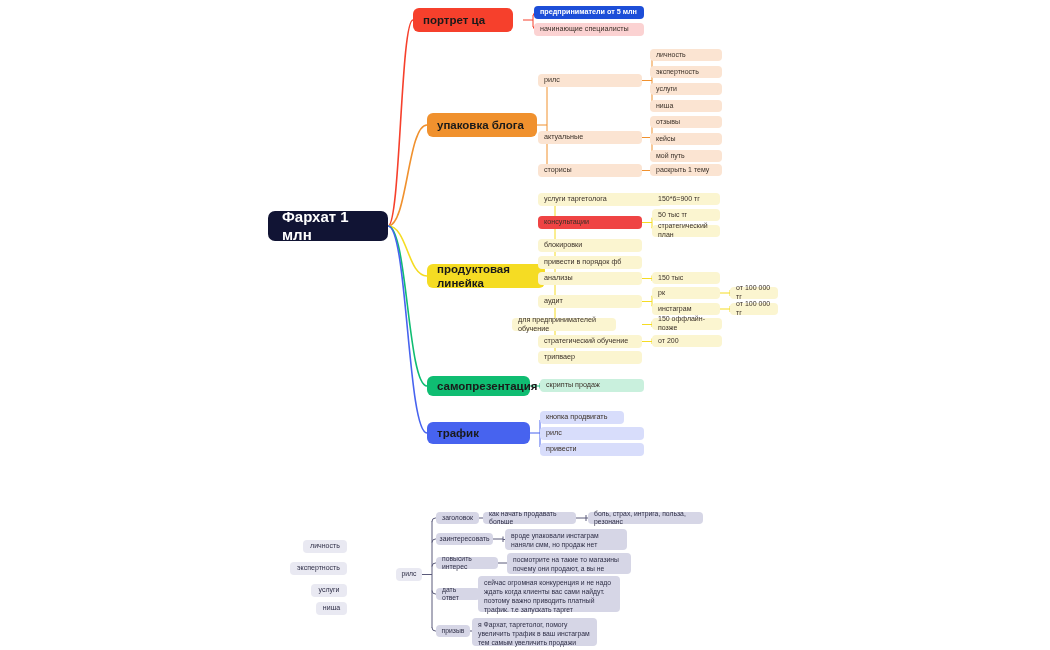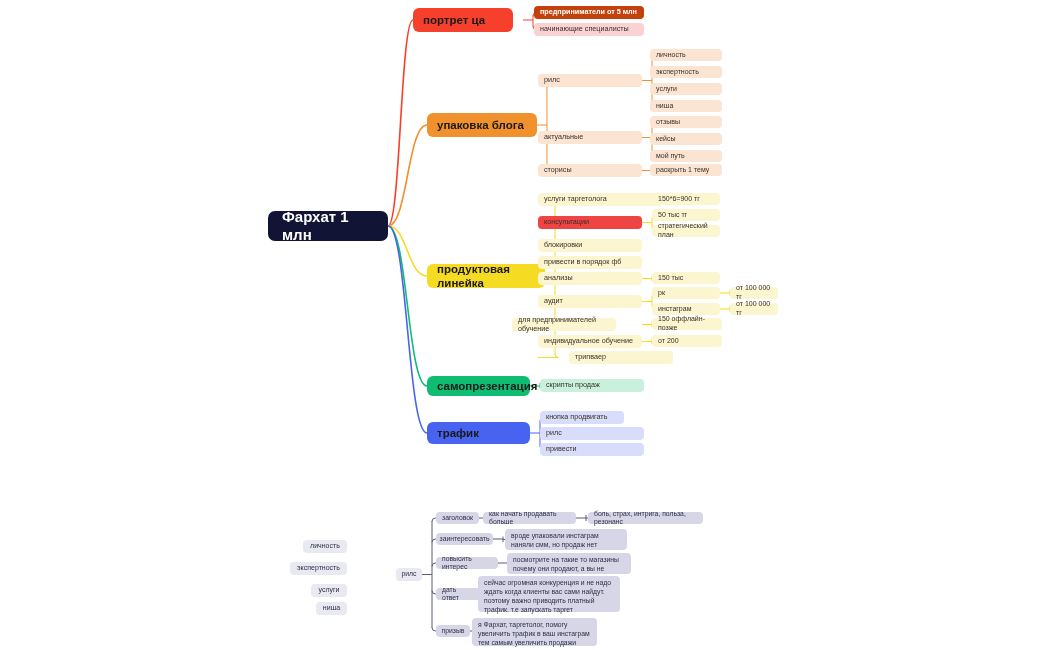--- a/index.html
+++ b/index.html
@@ -137,21 +137,21 @@
       <path d="M480,594 H486 Q490,594 490,594" fill="none" stroke="#5a5a7a" stroke-width="1"></path>
       <path d="M490,597 L490,591" fill="none" stroke="#5a5a7a" stroke-width="1"></path>
       <path d="M490,594 H478" fill="none" stroke="#5a5a7a" stroke-width="1"></path>
       <path d="M470,631 H476 Q480,631 480,631" fill="none" stroke="#5a5a7a" stroke-width="1"></path>
       <path d="M480,634 L480,629" fill="none" stroke="#5a5a7a" stroke-width="1"></path>
       <path d="M480,632 H472" fill="none" stroke="#5a5a7a" stroke-width="1"></path>
     </svg>
   <div id="nodes">
       <div class="node root" style="left: 268px; top: 211px; width: 120px; height: 30px;">Фархат 1 млн</div>
       <div class="node branch" style="left: 413px; top: 8px; width: 100px; height: 24px; background: rgb(246, 64, 44);">портрет ца</div>
-      <div class="node leaf" style="left: 534px; top: 6px; width: 110px; height: 13px; background: #c2410c; color: rgb(255, 255, 255); font-weight: bold;">предприниматели от 5 млн</div>
+      <div class="node leaf" style="left: 534px; top: 6px; width: 110px; height: 13px; background: #1d4ed8; color: rgb(255, 255, 255); font-weight: bold;">предприниматели от 5 млн</div>
       <div class="node leaf" style="left: 534px; top: 23px; width: 110px; height: 13px; background: rgb(251, 210, 210);">начинающие специалисты</div>
       <div class="node branch" style="left: 427px; top: 113px; width: 110px; height: 24px; background: rgb(240, 145, 46);">упаковка блога</div>
       <div class="node leaf" style="left: 538px; top: 74px; width: 104px; height: 13px; background: rgb(251, 228, 210);">рилс</div>
       <div class="node leaf2" style="left: 650px; top: 49px; width: 72px; height: 12px; background: rgb(251, 228, 210);">личность</div>
       <div class="node leaf2" style="left: 650px; top: 66px; width: 72px; height: 12px; background: rgb(251, 228, 210);">экспертность</div>
       <div class="node leaf2" style="left: 650px; top: 83px; width: 72px; height: 12px; background: rgb(251, 228, 210);">услуги</div>
       <div class="node leaf2" style="left: 650px; top: 100px; width: 72px; height: 12px; background: rgb(251, 228, 210);">ниша</div>
       <div class="node leaf" style="left: 538px; top: 131px; width: 104px; height: 13px; background: rgb(251, 228, 210);">актуальные</div>
       <div class="node leaf2" style="left: 650px; top: 116px; width: 72px; height: 12px; background: rgb(251, 228, 210);">отзывы</div>
       <div class="node leaf2" style="left: 650px; top: 133px; width: 72px; height: 12px; background: rgb(251, 228, 210);">кейсы</div>
@@ -168,23 +168,23 @@
       <div class="node leaf" style="left: 538px; top: 256px; width: 104px; height: 13px; background: rgb(251, 245, 208);">привести в порядок фб</div>
       <div class="node leaf" style="left: 538px; top: 272px; width: 104px; height: 13px; background: rgb(251, 245, 208);">анализы</div>
       <div class="node leaf2" style="left: 652px; top: 272px; width: 68px; height: 12px; background: rgb(251, 245, 208);">150 тыс</div>
       <div class="node leaf" style="left: 538px; top: 295px; width: 104px; height: 13px; background: rgb(251, 245, 208);">аудит</div>
       <div class="node leaf2" style="left: 652px; top: 287px; width: 68px; height: 12px; background: rgb(251, 245, 208);">рк</div>
       <div class="node leaf2" style="left: 730px; top: 287px; width: 48px; height: 12px; background: rgb(251, 245, 208);">от 100 000 тг</div>
       <div class="node leaf2" style="left: 652px; top: 303px; width: 68px; height: 12px; background: rgb(251, 245, 208);">инстаграм</div>
       <div class="node leaf2" style="left: 730px; top: 303px; width: 48px; height: 12px; background: rgb(251, 245, 208);">от 100 000 тг</div>
       <div class="node leaf" style="left: 512px; top: 318px; width: 104px; height: 13px; background: rgb(251, 245, 208);">для предпринимателей обучение</div>
       <div class="node leaf2" style="left: 652px; top: 318px; width: 70px; height: 12px; background: rgb(251, 245, 208);">150 оффлайн- позже</div>
-      <div class="node leaf" style="left: 538px; top: 335px; width: 104px; height: 13px; background: rgb(251, 245, 208);">индивидуальное обучение</div>
+      <div class="node leaf" style="left: 538px; top: 335px; width: 104px; height: 13px; background: rgb(251, 245, 208);">стратегический обучение</div>
       <div class="node leaf2" style="left: 652px; top: 335px; width: 70px; height: 12px; background: rgb(251, 245, 208);">от 200</div>
-      <div class="node leaf" style="left: 569px; top: 351px; width: 104px; height: 13px; background: rgb(251, 245, 208);">трипваер</div>
+      <div class="node leaf" style="left: 538px; top: 351px; width: 104px; height: 13px; background: rgb(251, 245, 208);">трипваер</div>
       <div class="node branch" style="left: 427px; top: 376px; width: 103px; height: 20px; background: rgb(15, 189, 114);">самопрезентация</div>
       <div class="node leaf" style="left: 540px; top: 379px; width: 104px; height: 13px; background: rgb(201, 240, 221);">скрипты продаж</div>
       <div class="node branch" style="left: 427px; top: 422px; width: 103px; height: 22px; background: rgb(71, 99, 239);">трафик</div>
       <div class="node leaf" style="left: 540px; top: 411px; width: 84px; height: 13px; background: rgb(216, 221, 251);">кнопка продвигать</div>
       <div class="node leaf" style="left: 540px; top: 427px; width: 104px; height: 13px; background: rgb(216, 221, 251);">рилс</div>
       <div class="node leaf" style="left: 540px; top: 443px; width: 104px; height: 13px; background: rgb(216, 221, 251);">привести</div>
       <div class="node orphan" style="left: 303px; top: 540px; width: 44px; height: 13px;">личность</div>
       <div class="node orphan" style="left: 290px; top: 562px; width: 57px; height: 13px;">экспертность</div>
       <div class="node orphan" style="left: 311px; top: 584px; width: 36px; height: 13px;">услуги</div>
       <div class="node orphan" style="left: 316px; top: 602px; width: 31px; height: 13px;">ниша</div>

